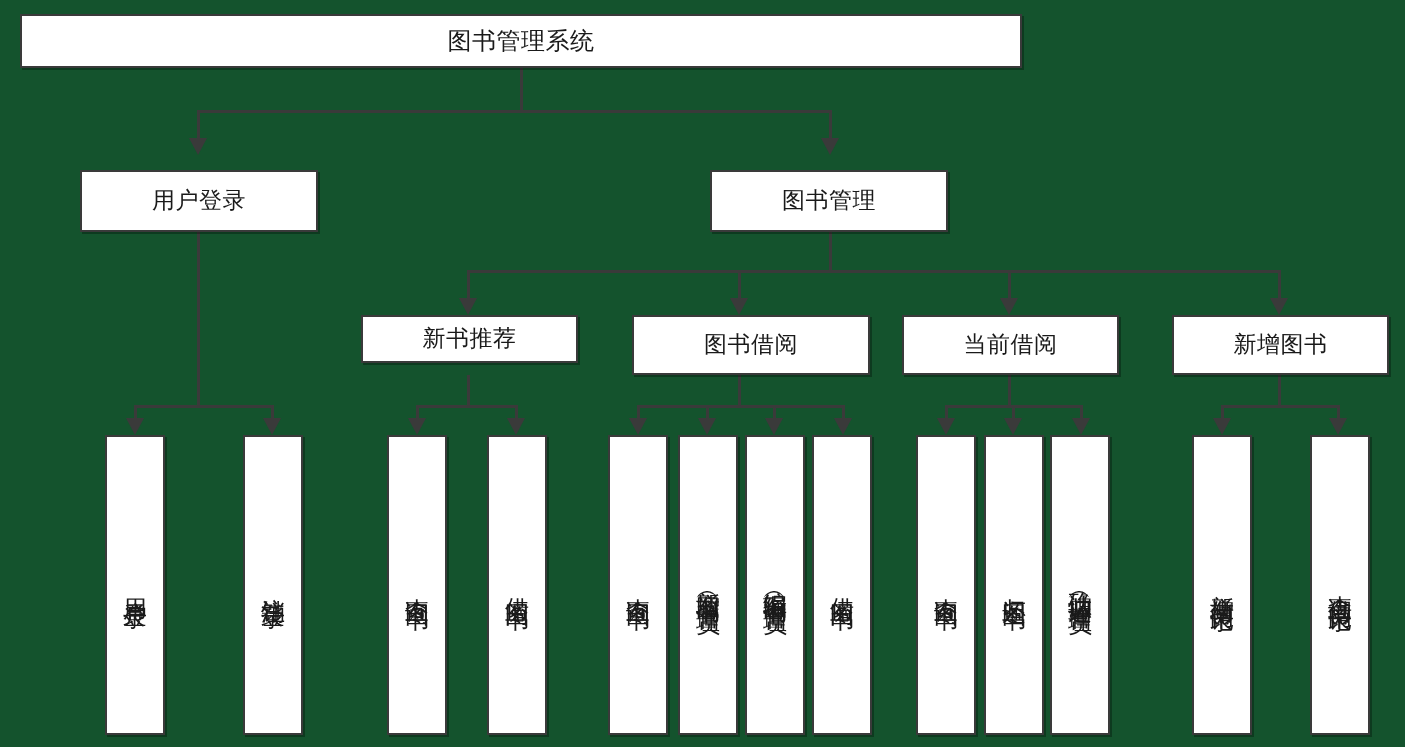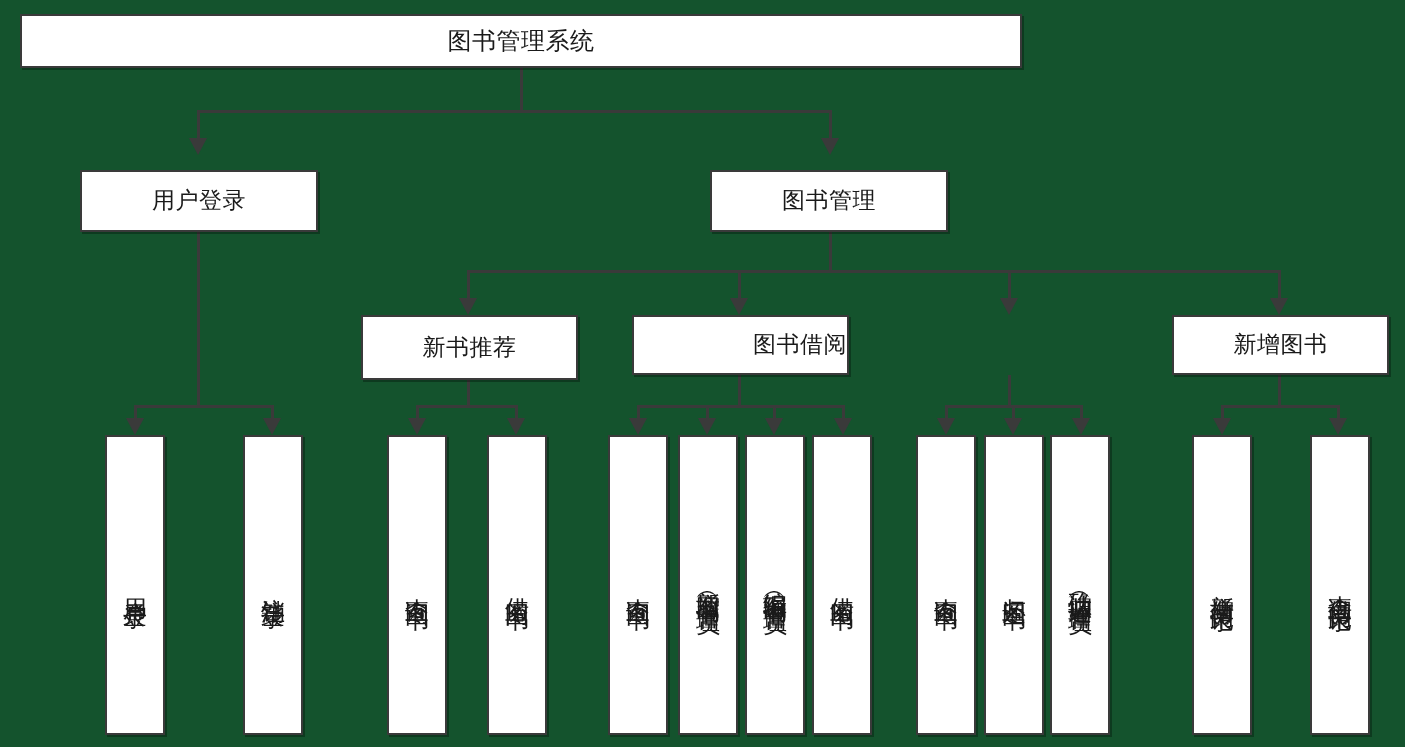--- a/index.html
+++ b/index.html
@@ -156,25 +156,28 @@
     <span class="label">图书管理系统</span>
   </div>
 
   <div class="node node-h" style="left:80px; top:170px; width:238px; height:62px;">
     <span class="label">用户登录</span>
   </div>
   <div class="node node-h" style="left:710px; top:170px; width:238px; height:62px;">
     <span class="label">图书管理</span>
   </div>
 
-  <div class="node node-h" style="left:361px; top:315px; width:217px; height:65px;">
+  <div class="node node-h" style="left:361px; top:315px; width:217px; height:48px;">
     <span class="label">新书推荐</span>
   </div>
-  <div class="node node-h" style="left:632px; top:315px; width:217px; height:60px;justify-content:flex-end;">
+  <div class="node node-h" style="left:632px; top:315px; width:238px; height:60px;">
     <span class="label">图书借阅</span>
+  </div>
+  <div class="node node-h" style="left:902px; top:315px; width:217px; height:60px;">
+    <span class="label">当前借阅</span>
   </div>
   <div class="node node-h" style="left:1172px; top:315px; width:217px; height:60px;">
     <span class="label">新增图书</span>
   </div>
 
   <div class="node node-v" style="left:105px; top:435px; width:60px; height:300px;">
     <span class="label">用户登录</span>
   </div>
   <div class="node node-v" style="left:243px; top:435px; width:60px; height:300px;">
     <span class="label">注销登录</span>

